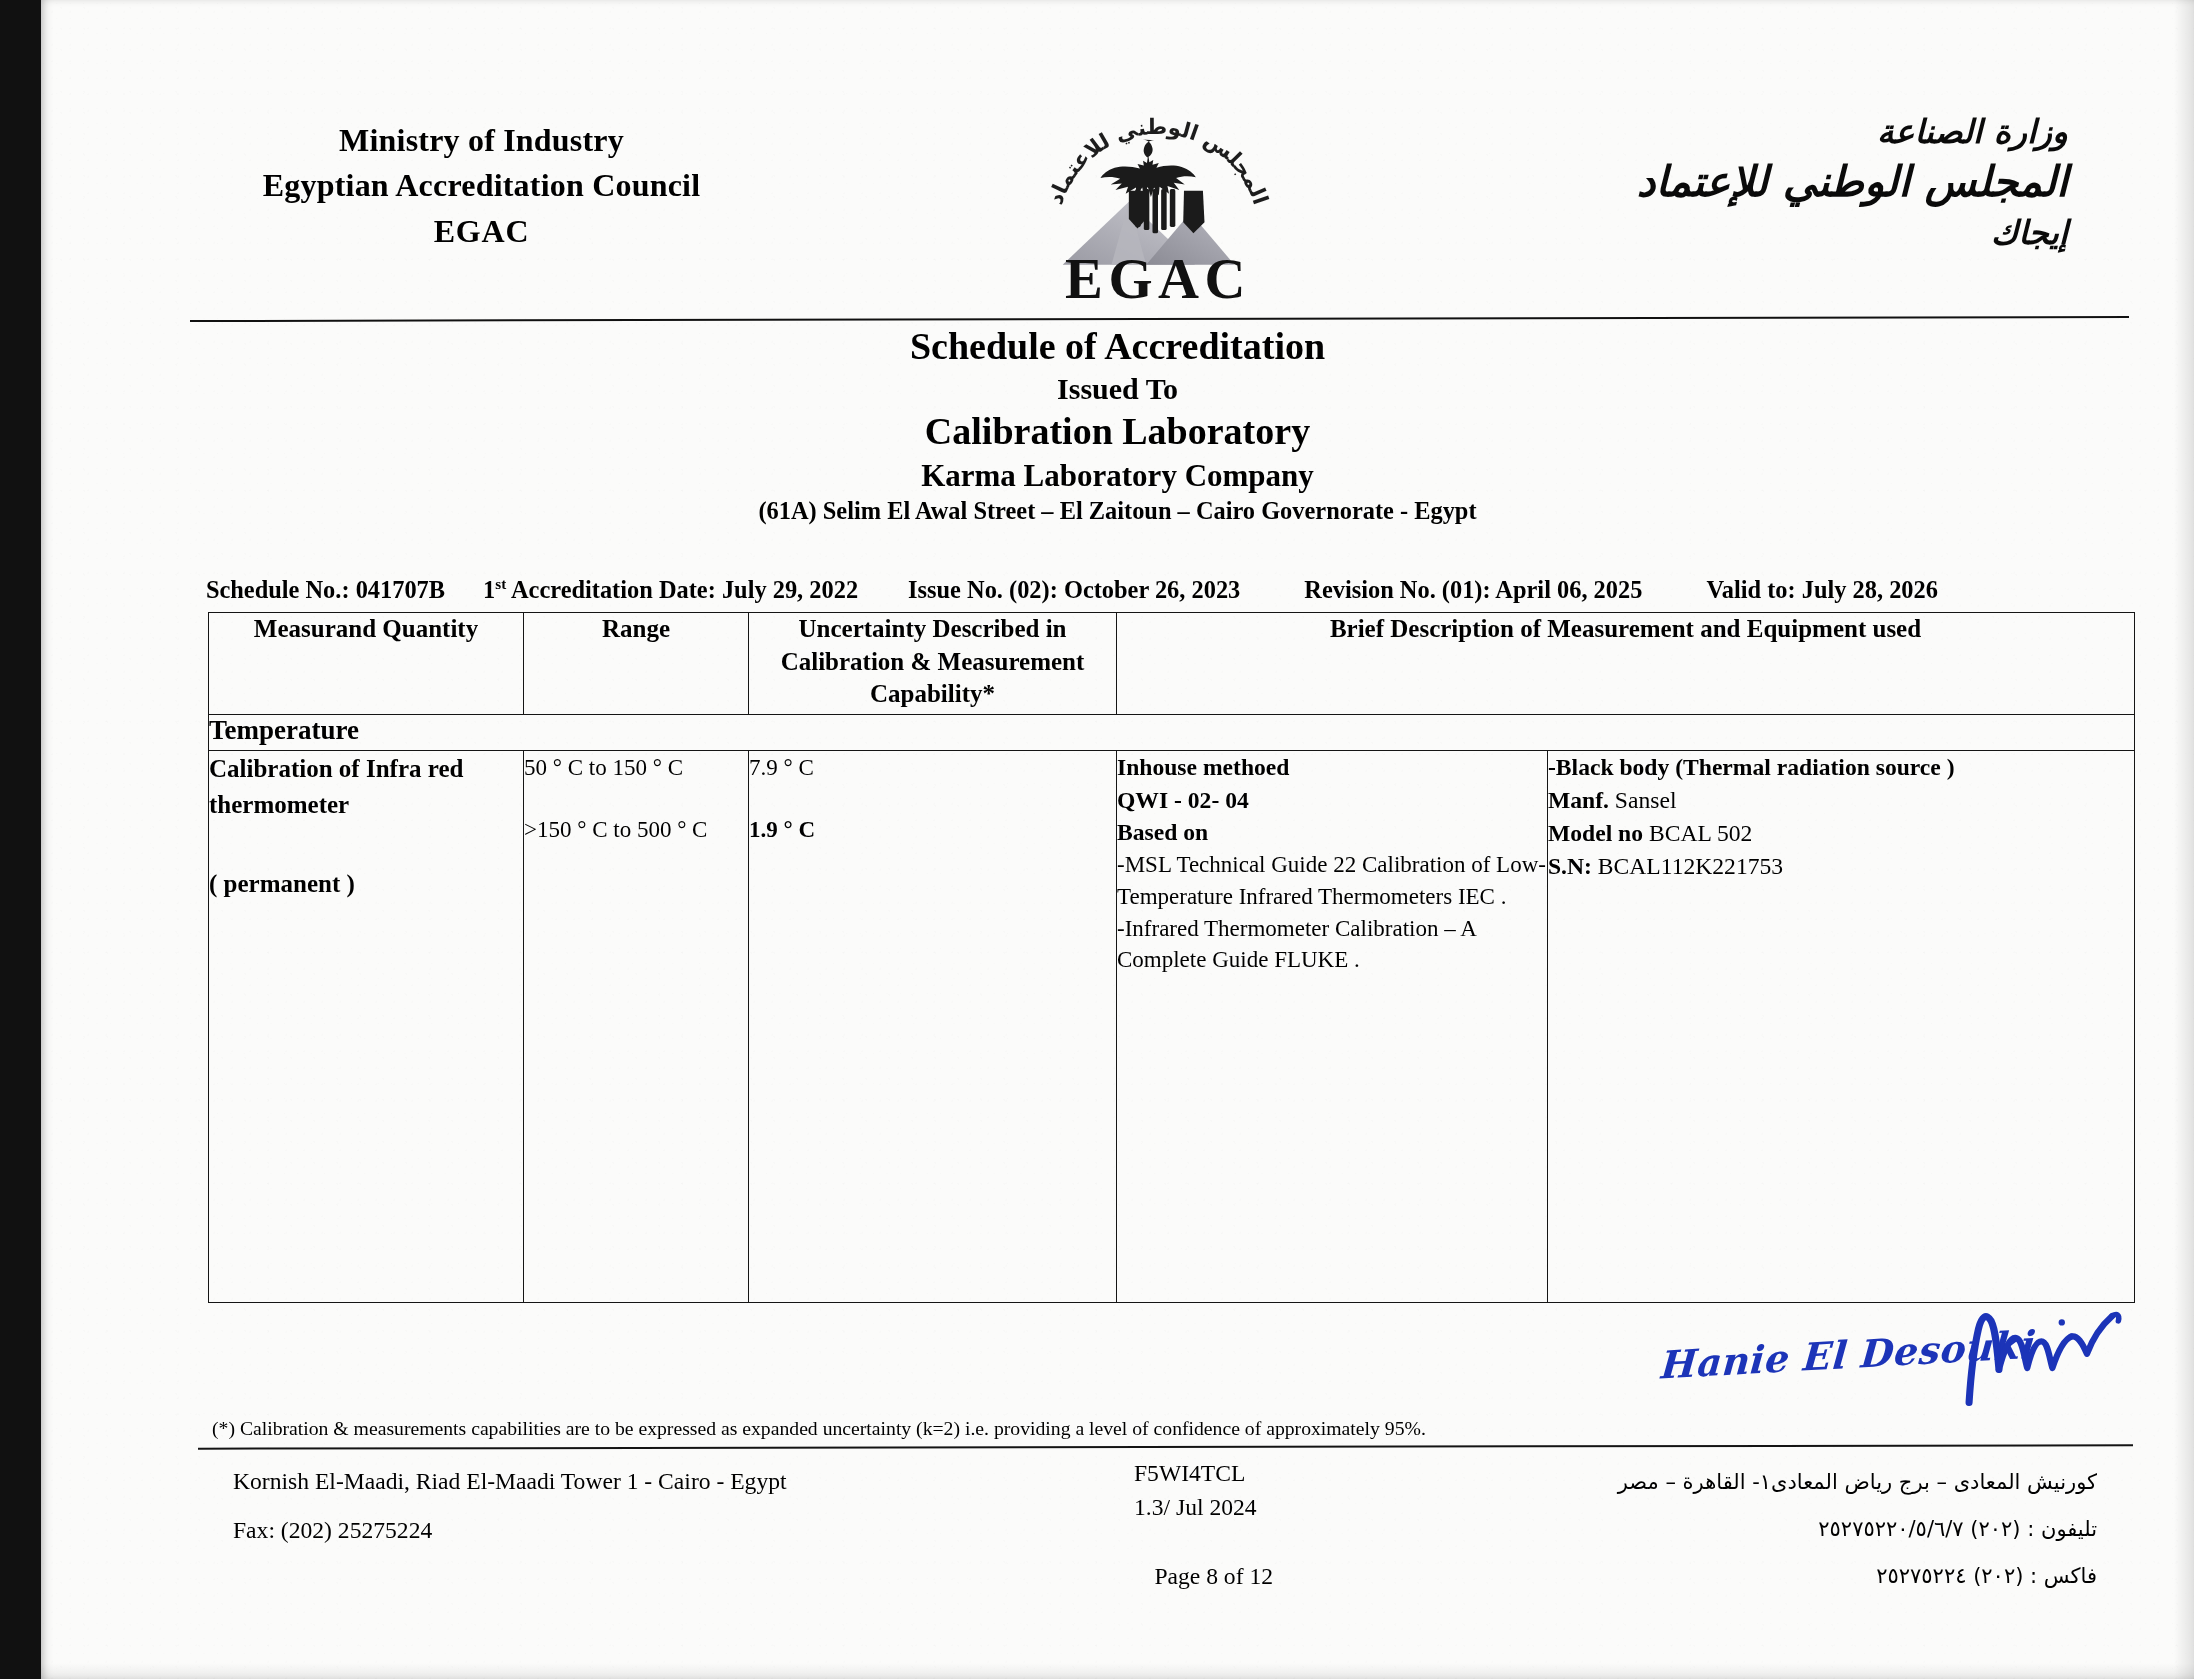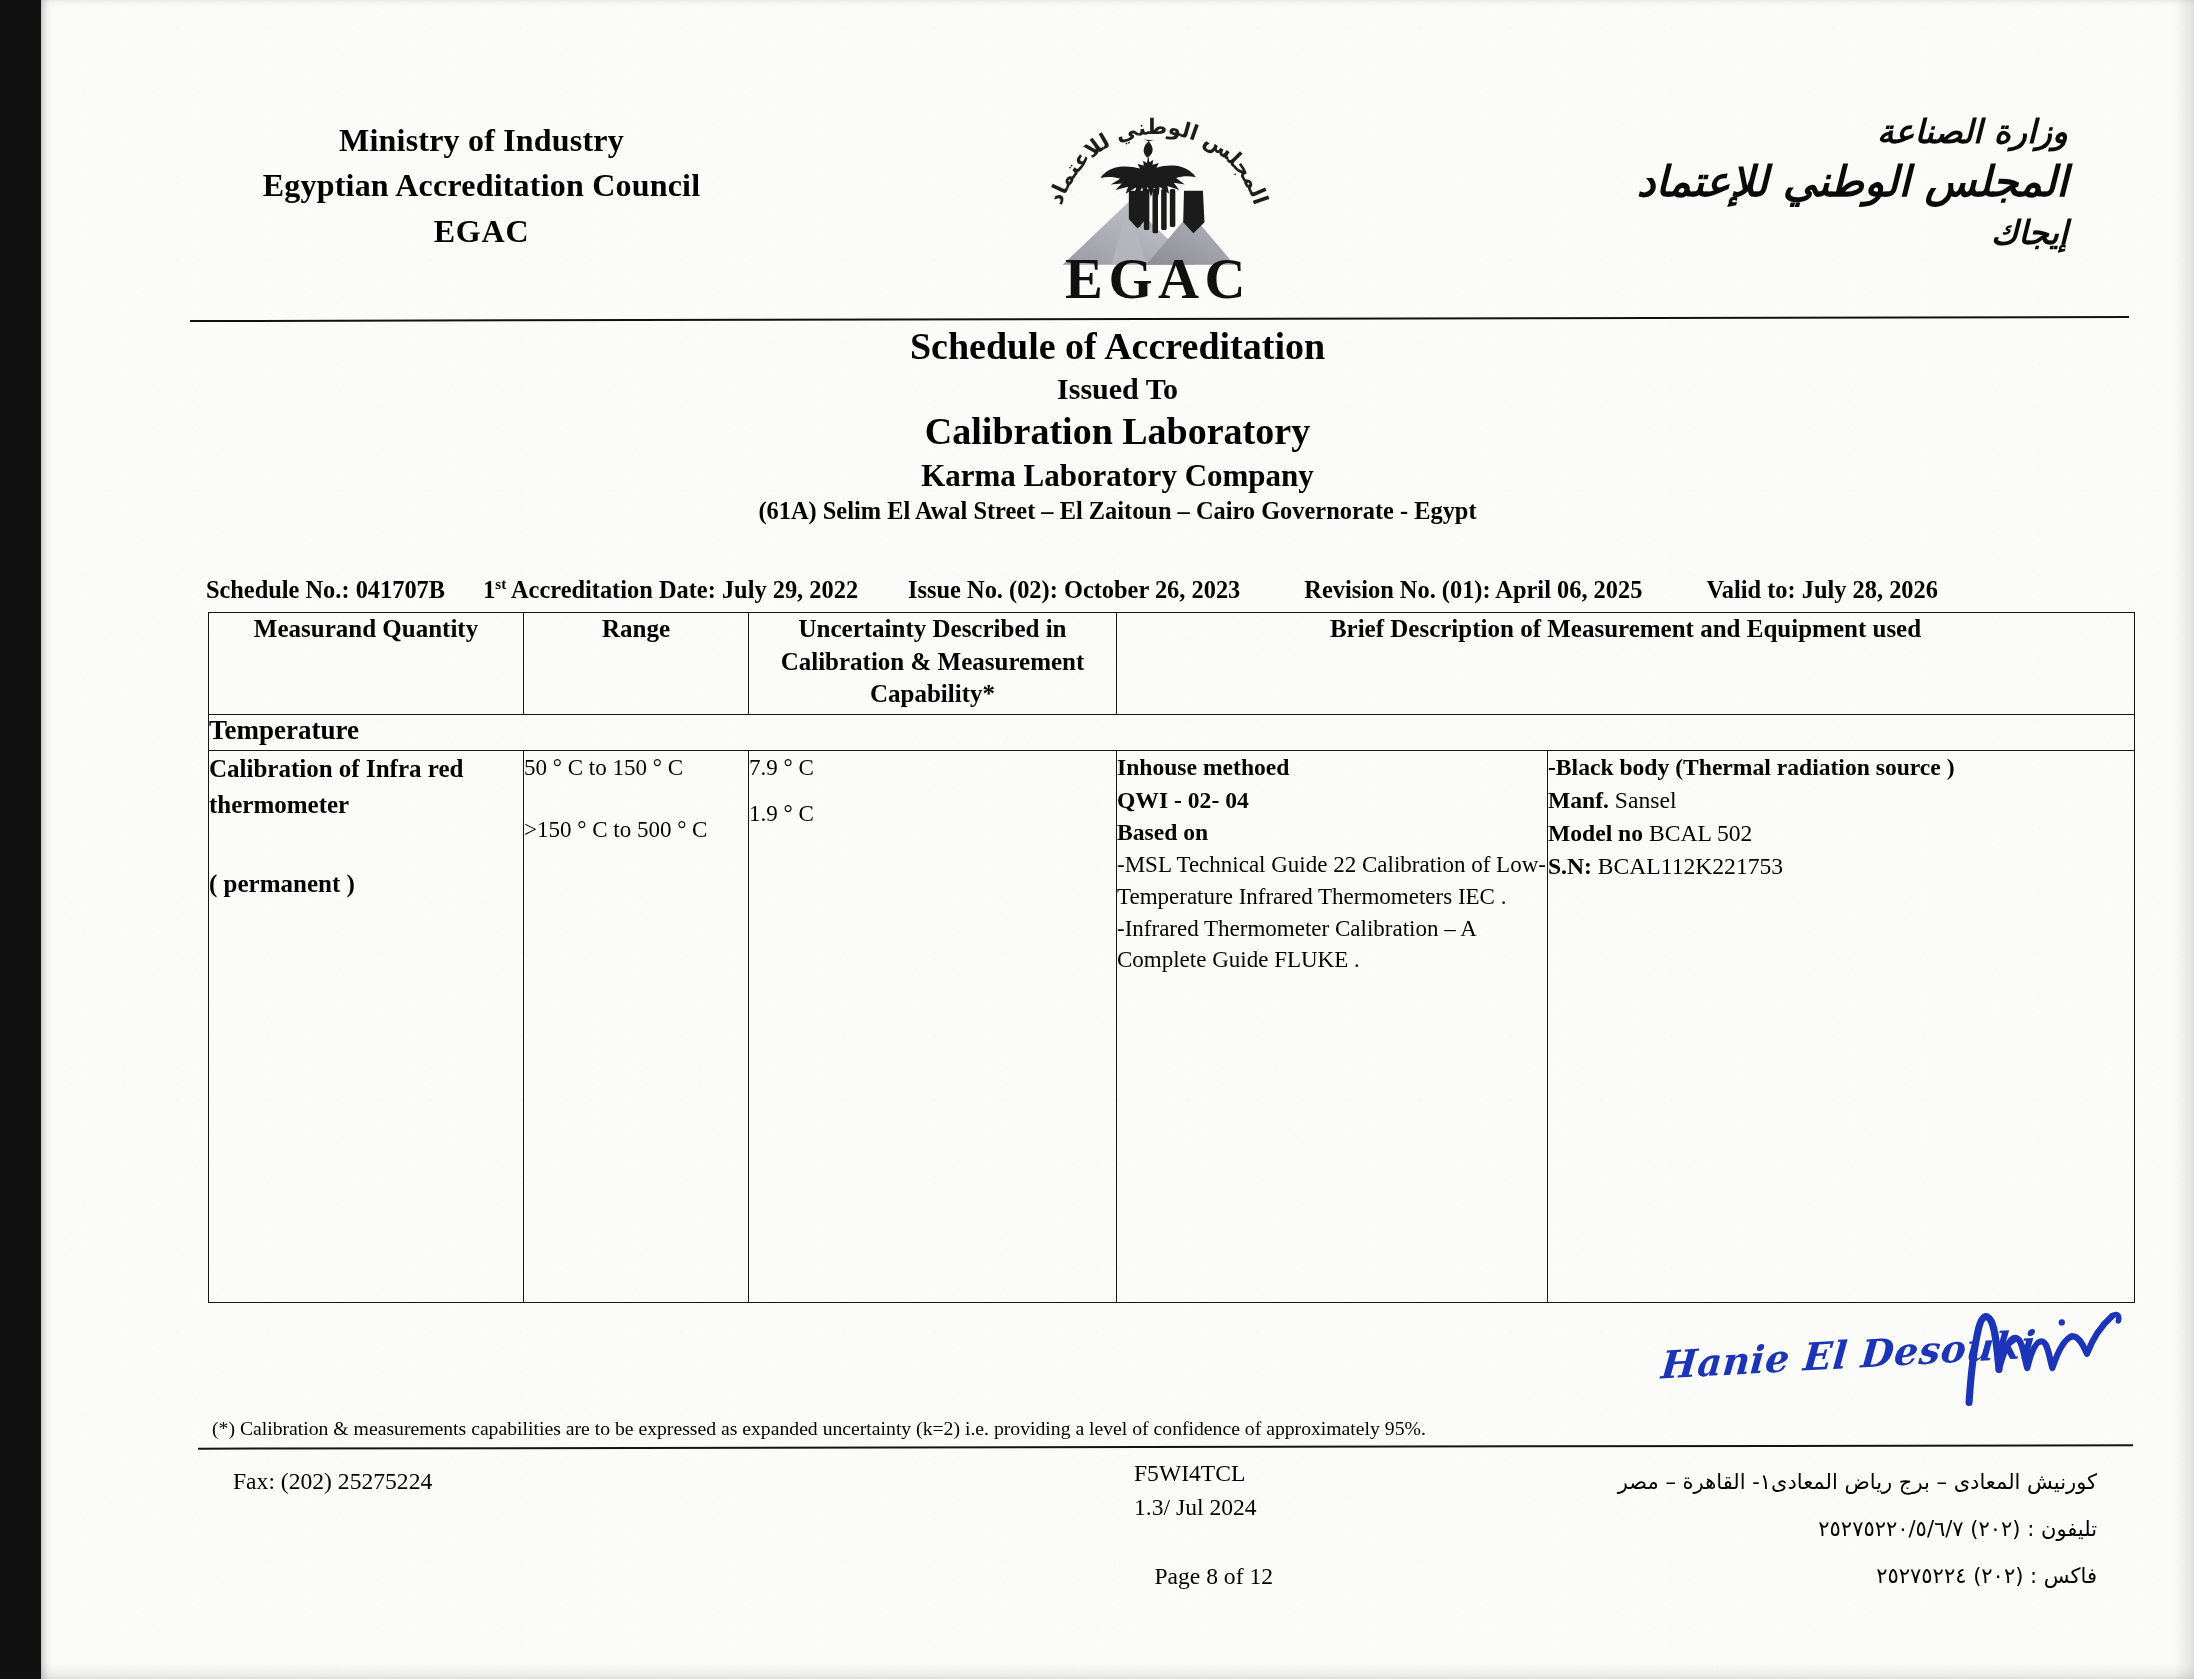--- a/index.html
+++ b/index.html
@@ -185,21 +185,21 @@
   .meas-cell .perm { display: block; margin-top: 44px; }
 
   .range-cell, .unc-cell {
     font-size: 23px;
     line-height: 1.5;
     padding-top: 9.4px;
   }
   .range-cell { padding-left: 20.4px; }
   .range-cell .r2 { display: block; margin-top: 27px; }
   .unc-cell { padding-left: 30px; }
-  .unc-cell .u2 { display: block; margin-top: 11px; }
+  .unc-cell .u2 { display: block; margin-top: 27px; font-weight: bold; }
 
   .desc-cell { font-size: 23px; line-height: 1.38; padding: 7.9px 7.9px 7.9px 12.6px; }
   .desc-cell b { font-weight: bold; font-size: 23.6px; }
   .desc-cell .plain { font-weight: normal; }
 
   .equip-cell { font-size: 23.6px; line-height: 1.40; padding: 7.9px 7.9px 7.9px 12.6px; }
   .equip-cell b { font-weight: bold; }
 
   .tall-row td { height: 551px; }
 
@@ -419,20 +419,21 @@
             </g>
           </svg>
         </div>
       </div>
 
       <div class="footnote">(*) Calibration &amp; measurements capabilities are to be expressed as expanded uncertainty (k=2) i.e. providing a level of confidence of approximately 95%.</div>
       <div class="rule-foot"></div>
 
       <div class="footer">
         <div class="ft-left">
+          <div>Kornish El-Maadi, Riad El-Maadi Tower 1 - Cairo - Egypt</div>
           <div>Fax: (202) 25275224</div>
         </div>
         <div class="ft-center">
           <div>F5WI4TCL</div>
           <div>1.3/ Jul 2024</div>
           <div class="pg">Page 8 of 12</div>
         </div>
         <div class="ft-right">
           <div>كورنيش المعادى – برج رياض المعادى١- القاهرة – مصر</div>
           <div>تليفون : (٢٠٢) ٢٥٢٧٥٢٢٠/٥/٦/٧</div>

